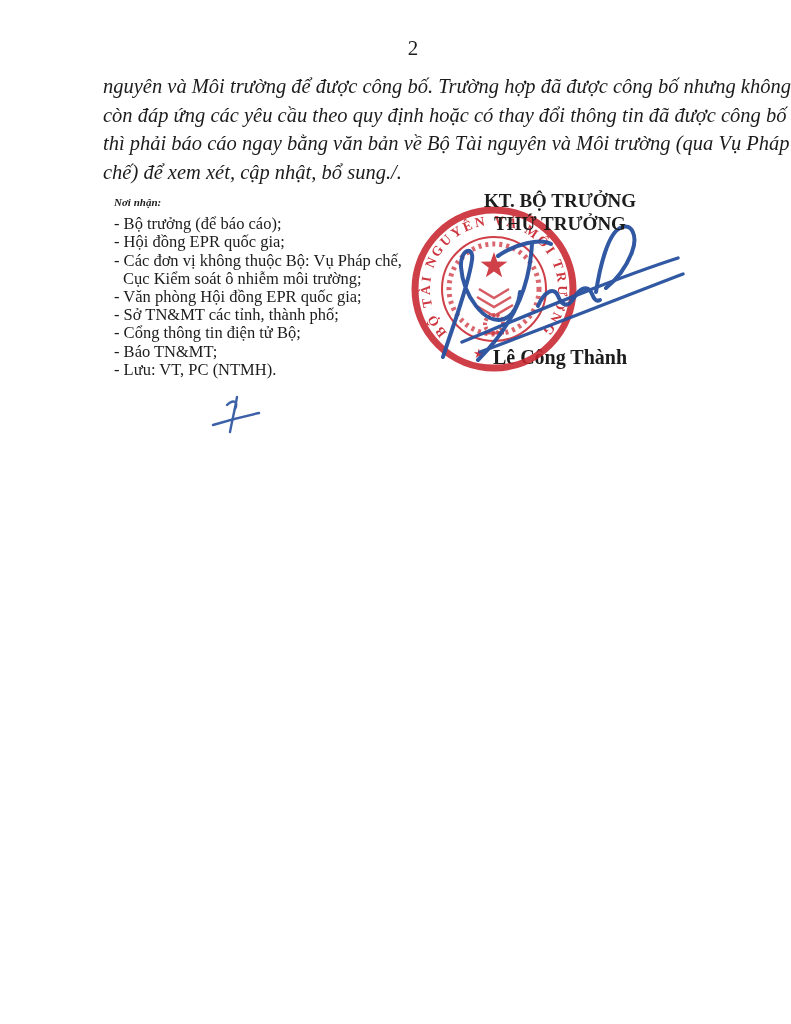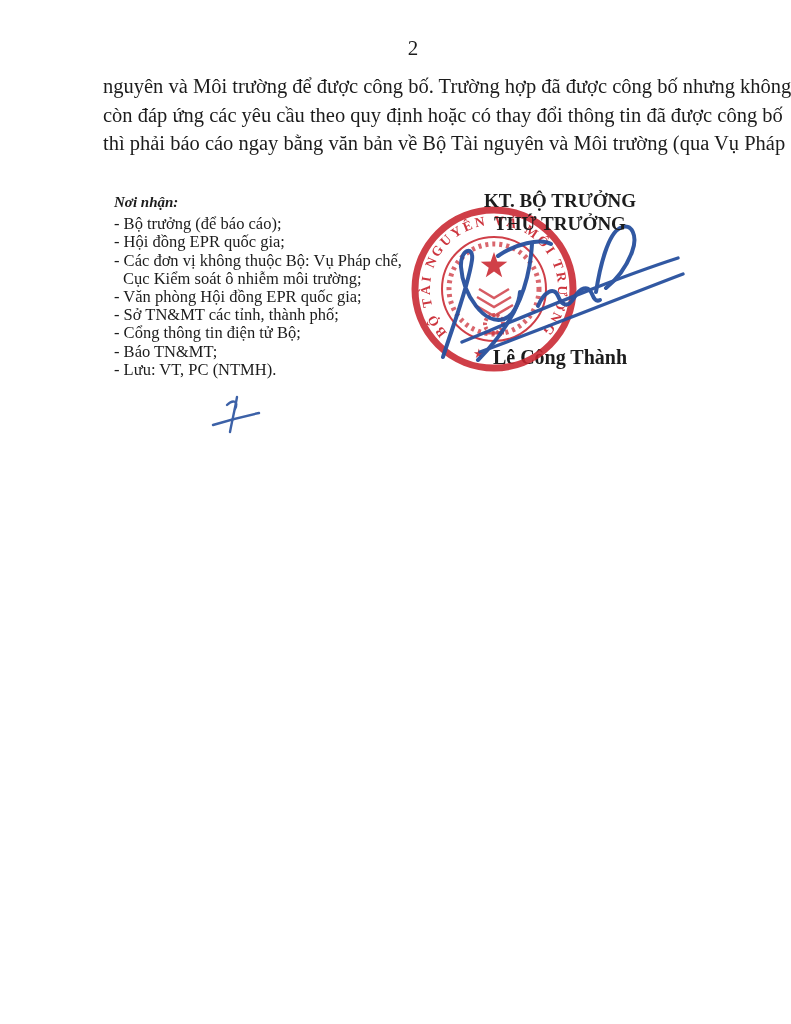--- a/index.html
+++ b/index.html
@@ -22,35 +22,35 @@
     font-size: 21px;
   }
   .body-par {
     position: absolute;
     top: 72px;
     left: 103px;
     width: 622px;
     font-size: 20.5px;
     line-height: 28.5px;
   }
-  .jline { text-align: justify; text-align-last: justify; white-space: nowrap; }
+  .jline { text-align: justify; text-align-last: justify; white-space: nowrap; font-style: italic; }
   .jline.last { text-align-last: left; white-space: normal; }
 
   .recipients {
     position: absolute;
     top: 193px;
     left: 114px;
     width: 330px;
     font-size: 16.5px;
     line-height: 18.2px;
   }
   .recipients-title {
     font-weight: bold;
     font-style: italic;
-    font-size: 15px;
+    font-size: 11px;
     margin-bottom: 4px;
   }
   .recipient-line { white-space: nowrap; }
   .recipient-line.cont { padding-left: 9px; }
 
   .sign-titles {
     position: absolute;
     top: 190px;
     left: 440px;
     width: 240px;
@@ -100,20 +100,21 @@
 <body>
 
 <div class="page">
 
   <div class="page-number">2</div>
 
   <div class="body-par">
     <div class="jline">nguyên và Môi trường để được công bố. Trường hợp đã được công bố nhưng không</div>
     <div class="jline">còn đáp ứng các yêu cầu theo quy định hoặc có thay đổi thông tin đã được công bố</div>
     <div class="jline">thì phải báo cáo ngay bằng văn bản về Bộ Tài nguyên và Môi trường (qua Vụ Pháp</div>
+    <div class="jline last">chế) để xem xét, cập nhật, bổ sung./.</div>
   </div>
 
   <div class="recipients">
     <div class="recipients-title">Nơi nhận:</div>
     <div class="recipient-line">- Bộ trưởng (để báo cáo);</div>
     <div class="recipient-line">- Hội đồng EPR quốc gia;</div>
     <div class="recipient-line">- Các đơn vị không thuộc Bộ: Vụ Pháp chế,</div>
     <div class="recipient-line cont">Cục Kiểm soát ô nhiễm môi trường;</div>
     <div class="recipient-line">- Văn phòng Hội đồng EPR quốc gia;</div>
     <div class="recipient-line">- Sở TN&amp;MT các tỉnh, thành phố;</div>

